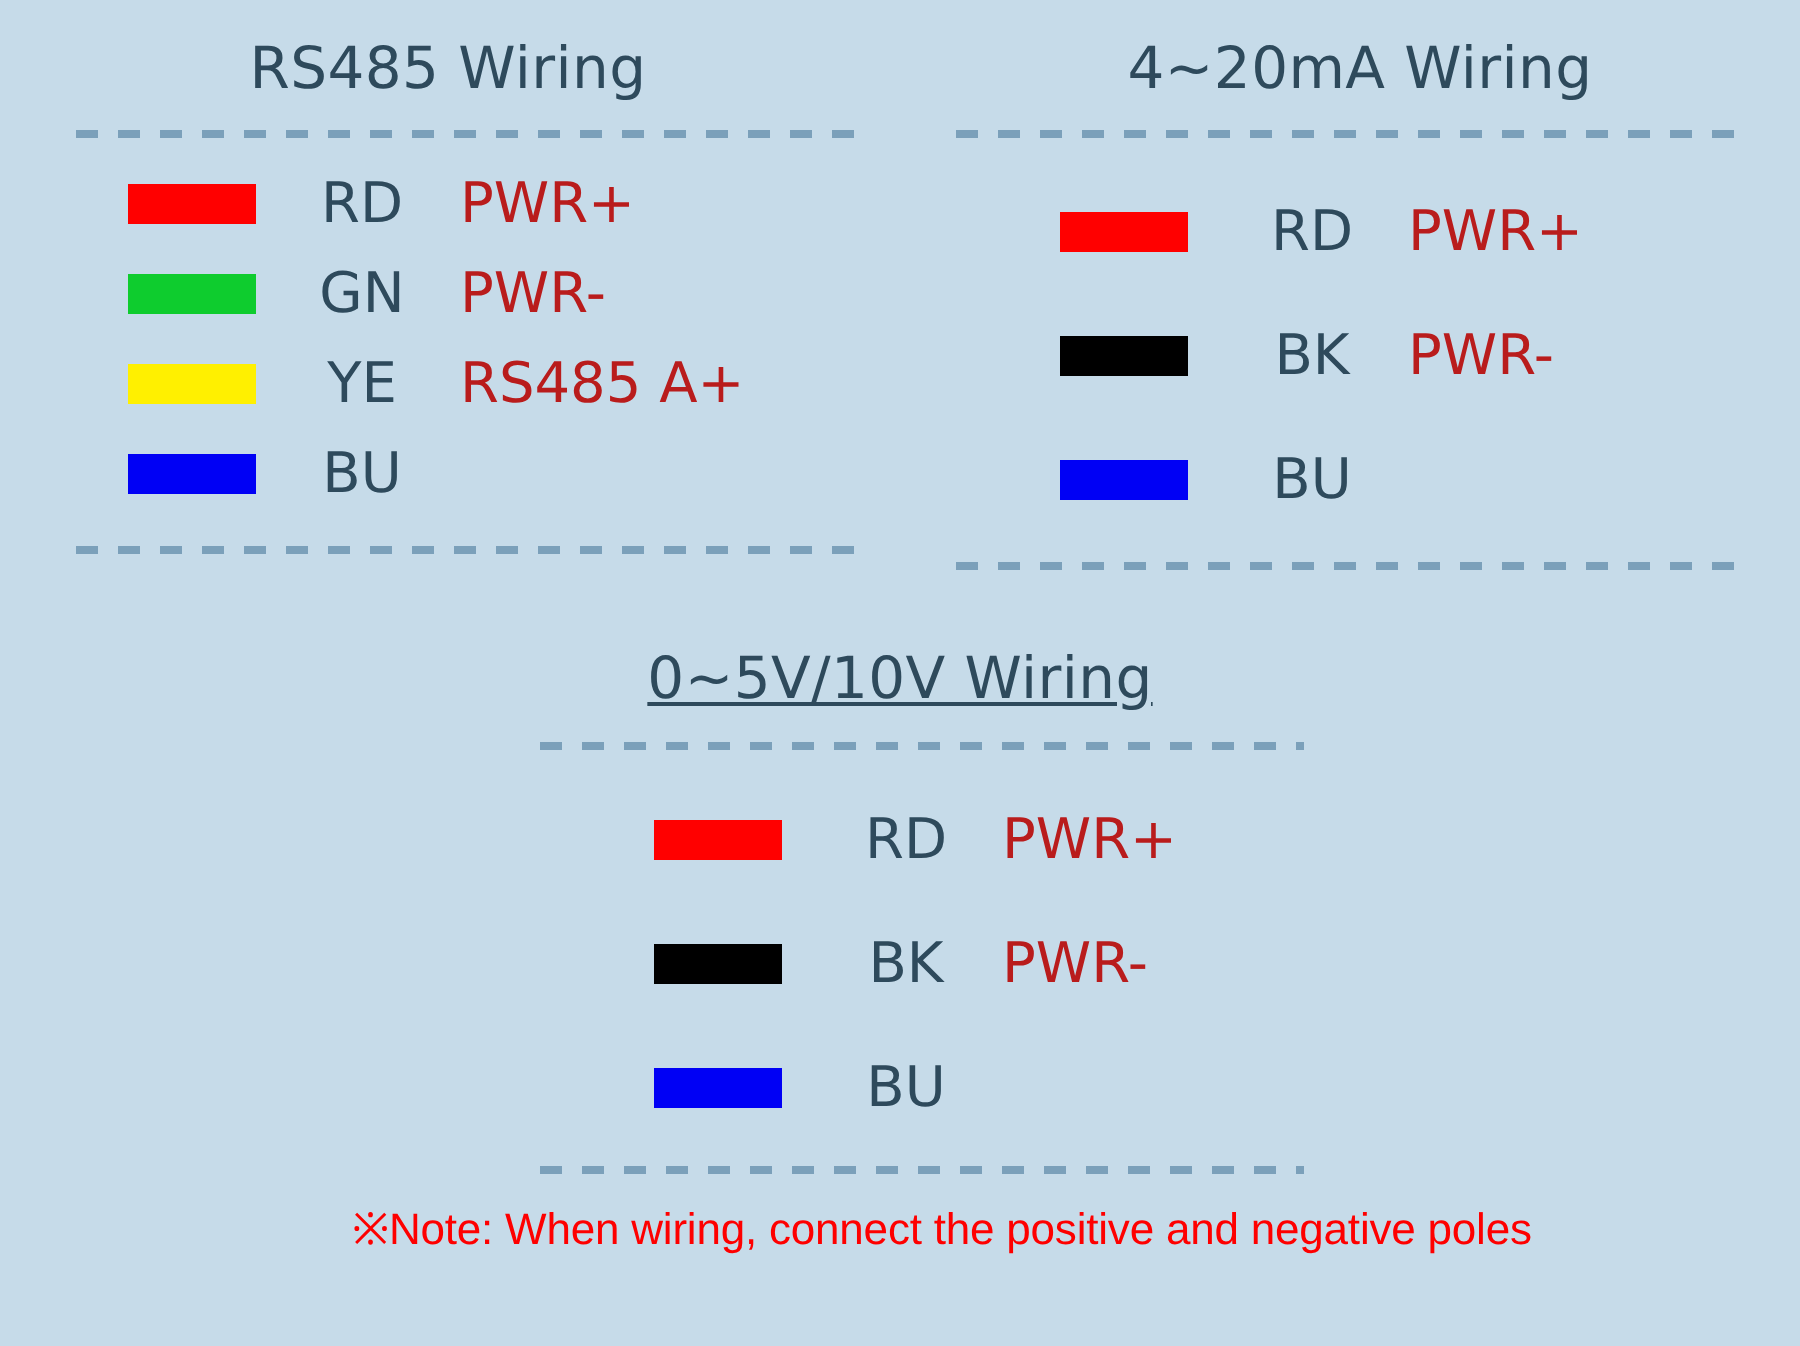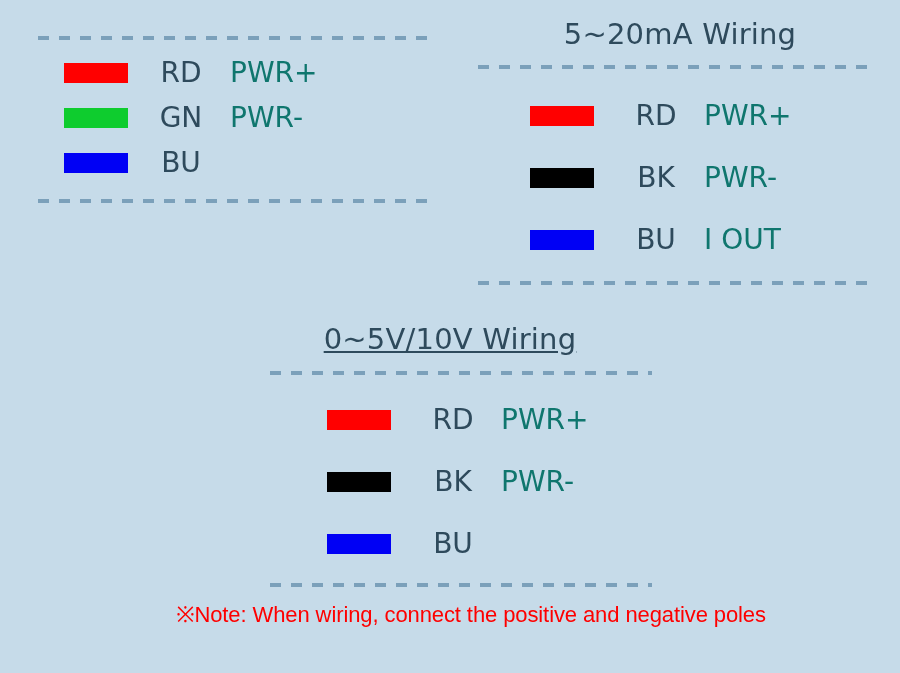--- a/index.html
+++ b/index.html
@@ -64,21 +64,21 @@
     font-size: 28px;
     color: #2e4a5c;
     text-align: center;
     flex: 0 0 auto;
     line-height: 1;
     white-space: nowrap;
   }
 
   .func {
     font-size: 28px;
-    color: #0f766e;
+    color: #b91c1c;
     text-align: left;
     flex: 0 0 auto;
     line-height: 1;
     white-space: nowrap;
   }
 
   
   #panel-rs485 { left: 0px; top: 20px; width: 460px; }
   #panel-rs485 .panel-title { width: 440px; margin-left: 4px; }
   #panel-rs485 .divider { margin: 16px 0 0 38px; width: 394px; }
@@ -128,58 +128,63 @@
     padding-left: 42px;
   }
   .note-line.first { letter-spacing: -0.1px; }
 </style>
 </head>
 <body>
 
 <div class="canvas">
 
   <div class="panel" id="panel-rs485">
+    <div class="panel-title">RS485 Wiring</div>
     <div class="divider top"></div>
     <div class="rows">
       <div class="wire-row">
         <span class="swatch" style="background:#ff0000"></span>
         <span class="code">RD</span>
         <span class="func">PWR+</span>
       </div>
       <div class="wire-row">
         <span class="swatch" style="background:#0ecc2e"></span>
         <span class="code">GN</span>
         <span class="func">PWR-</span>
       </div>
       <div class="wire-row">
+        <span class="swatch" style="background:#fff000"></span>
+        <span class="code">YE</span>
+        <span class="func">RS485 A+</span>
+      </div>
+      <div class="wire-row">
         <span class="swatch" style="background:#0000f5"></span>
         <span class="code">BU</span>
       </div>
     </div>
     <div class="divider bottom"></div>
   </div>
 
   <div class="panel" id="panel-420">
-    <div class="panel-title">5~20mA Wiring</div>
+    <div class="panel-title">4~20mA Wiring</div>
     <div class="divider top"></div>
     <div class="rows">
       <div class="wire-row">
         <span class="swatch" style="background:#ff0000"></span>
         <span class="code">RD</span>
         <span class="func">PWR+</span>
       </div>
       <div class="wire-row">
         <span class="swatch" style="background:#000000"></span>
         <span class="code">BK</span>
         <span class="func">PWR-</span>
       </div>
       <div class="wire-row">
         <span class="swatch" style="background:#0000f5"></span>
         <span class="code">BU</span>
-        <span class="func">I OUT</span>
       </div>
     </div>
     <div class="divider bottom"></div>
   </div>
 
   <div class="panel" id="panel-volt">
     <div class="panel-title">0~5V/10V Wiring</div>
     <div class="divider top"></div>
     <div class="rows">
       <div class="wire-row">

